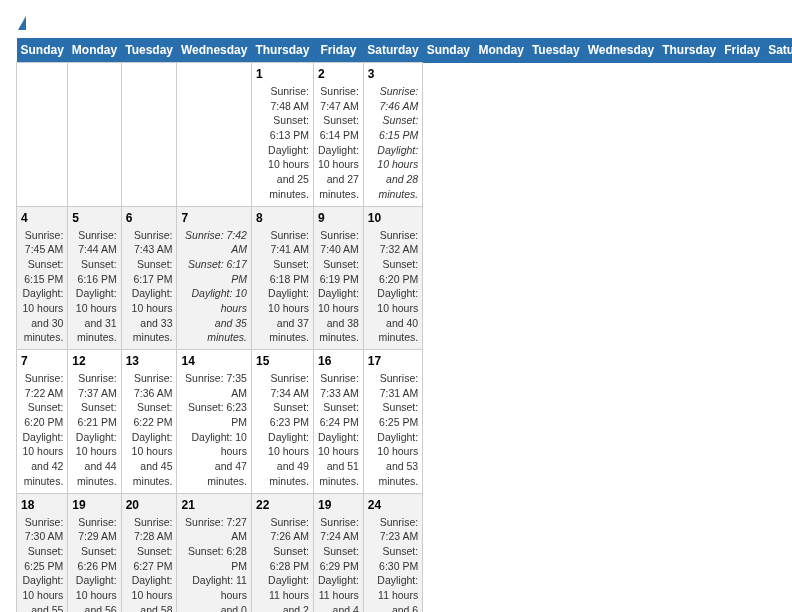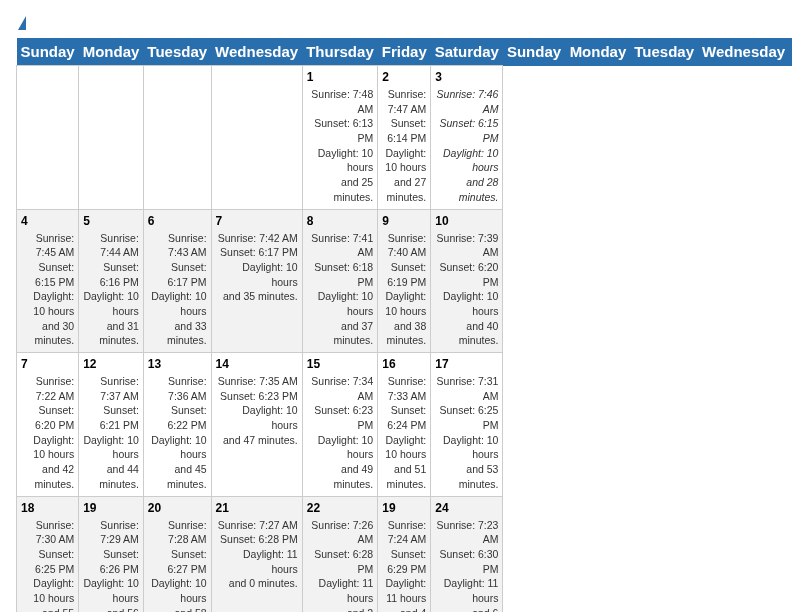--- a/index.html
+++ b/index.html
@@ -59,22 +59,22 @@
     }
     table {
       width: 100%;
       border-collapse: collapse;
       font-size: 11px;
     }
     th {
       background-color: #2a6fad;
       color: #fff;
       padding: 5px 4px;
-      text-align: right;
-      font-size: 15px;
+      text-align: center;
+      font-size: 12px;
       font-weight: bold;
     }
     td {
       border: 1px solid #ccc;
       vertical-align: top;
       padding: 4px;
       min-height: 80px;
       width: 108px;
     }
     td.empty {
@@ -180,42 +180,42 @@
         </td>
         <td>
           <span class="day-number">6</span>
           <div class="day-info" style="white-space: pre-line;">Sunrise: 7:43 AM
 Sunset: 6:17 PM
 Daylight: 10 hours
 and 33 minutes.</div>
         </td>
         <td>
           <span class="day-number">7</span>
-          <div class="day-info" style="white-space: pre-line;">Sunrise: 7:42 AM
+          <div class="day-info" style="white-space: pre-line; font-style: italic;">Sunrise: 7:42 AM
 Sunset: 6:17 PM
 Daylight: 10 hours
 and 35 minutes.</div>
         </td>
         <td>
           <span class="day-number">8</span>
           <div class="day-info" style="white-space: pre-line;">Sunrise: 7:41 AM
 Sunset: 6:18 PM
 Daylight: 10 hours
 and 37 minutes.</div>
         </td>
         <td>
           <span class="day-number">9</span>
           <div class="day-info" style="white-space: pre-line;">Sunrise: 7:40 AM
 Sunset: 6:19 PM
 Daylight: 10 hours
 and 38 minutes.</div>
         </td>
         <td>
           <span class="day-number">10</span>
-          <div class="day-info" style="white-space: pre-line;">Sunrise: 7:39 AM
+          <div class="day-info" style="white-space: pre-line;">Sunrise: 7:32 AM
 Sunset: 6:20 PM
 Daylight: 10 hours
 and 40 minutes.</div>
         </td>
       </tr>
       <tr>
         <td>
           <span class="day-number">7</span>
           <div class="day-info" style="white-space: pre-line;">Sunrise: 7:22 AM
 Sunset: 6:20 PM

